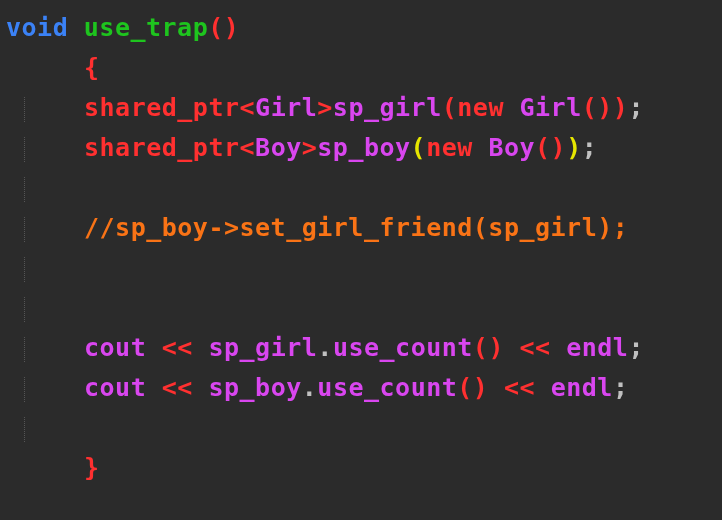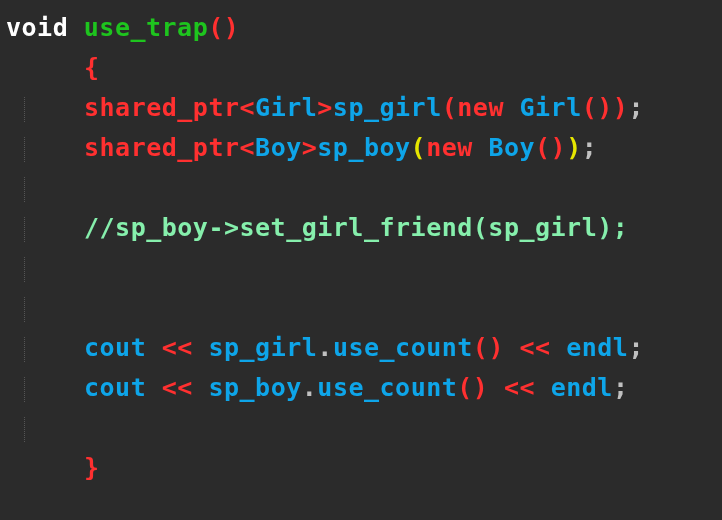--- a/index.html
+++ b/index.html
@@ -16,31 +16,31 @@
     font-weight: bold;
     line-height: 1.6;
     padding: 8px 6px;
     overflow: hidden;
     letter-spacing: 0.5px;
   }
   .code-line {
     white-space: pre;
     display: block;
   }
-  .kw-type { color: #ffffff; }
+  .kw-type { color: #3b82f6; }
   .fn-name { color: #1ec41e; text-align: center; }
   .paren-red { color: #ff3030; }
   .paren-yellow { color: #e6e600; }
   .brace-red { color: #ff3030; }
   .ident-red { color: #ff3030; }
-  .ident-green { color: #0ea5e9; }
+  .ident-green { color: #d946ef; }
   .angle-red { color: #ff3030; }
   .semi { color: #c0c0c0; }
   .dot { color: #c0c0c0; }
-  .comment { color: #86efac; }
+  .comment { color: #f97316; }
   .indent {
     display: inline-block;
     width: 60px;
     border-left: 1px dotted #555;
     margin-left: 18px;
     height: 1em;
     vertical-align: middle;
   }
   .indent-blank {
     display: inline-block;

